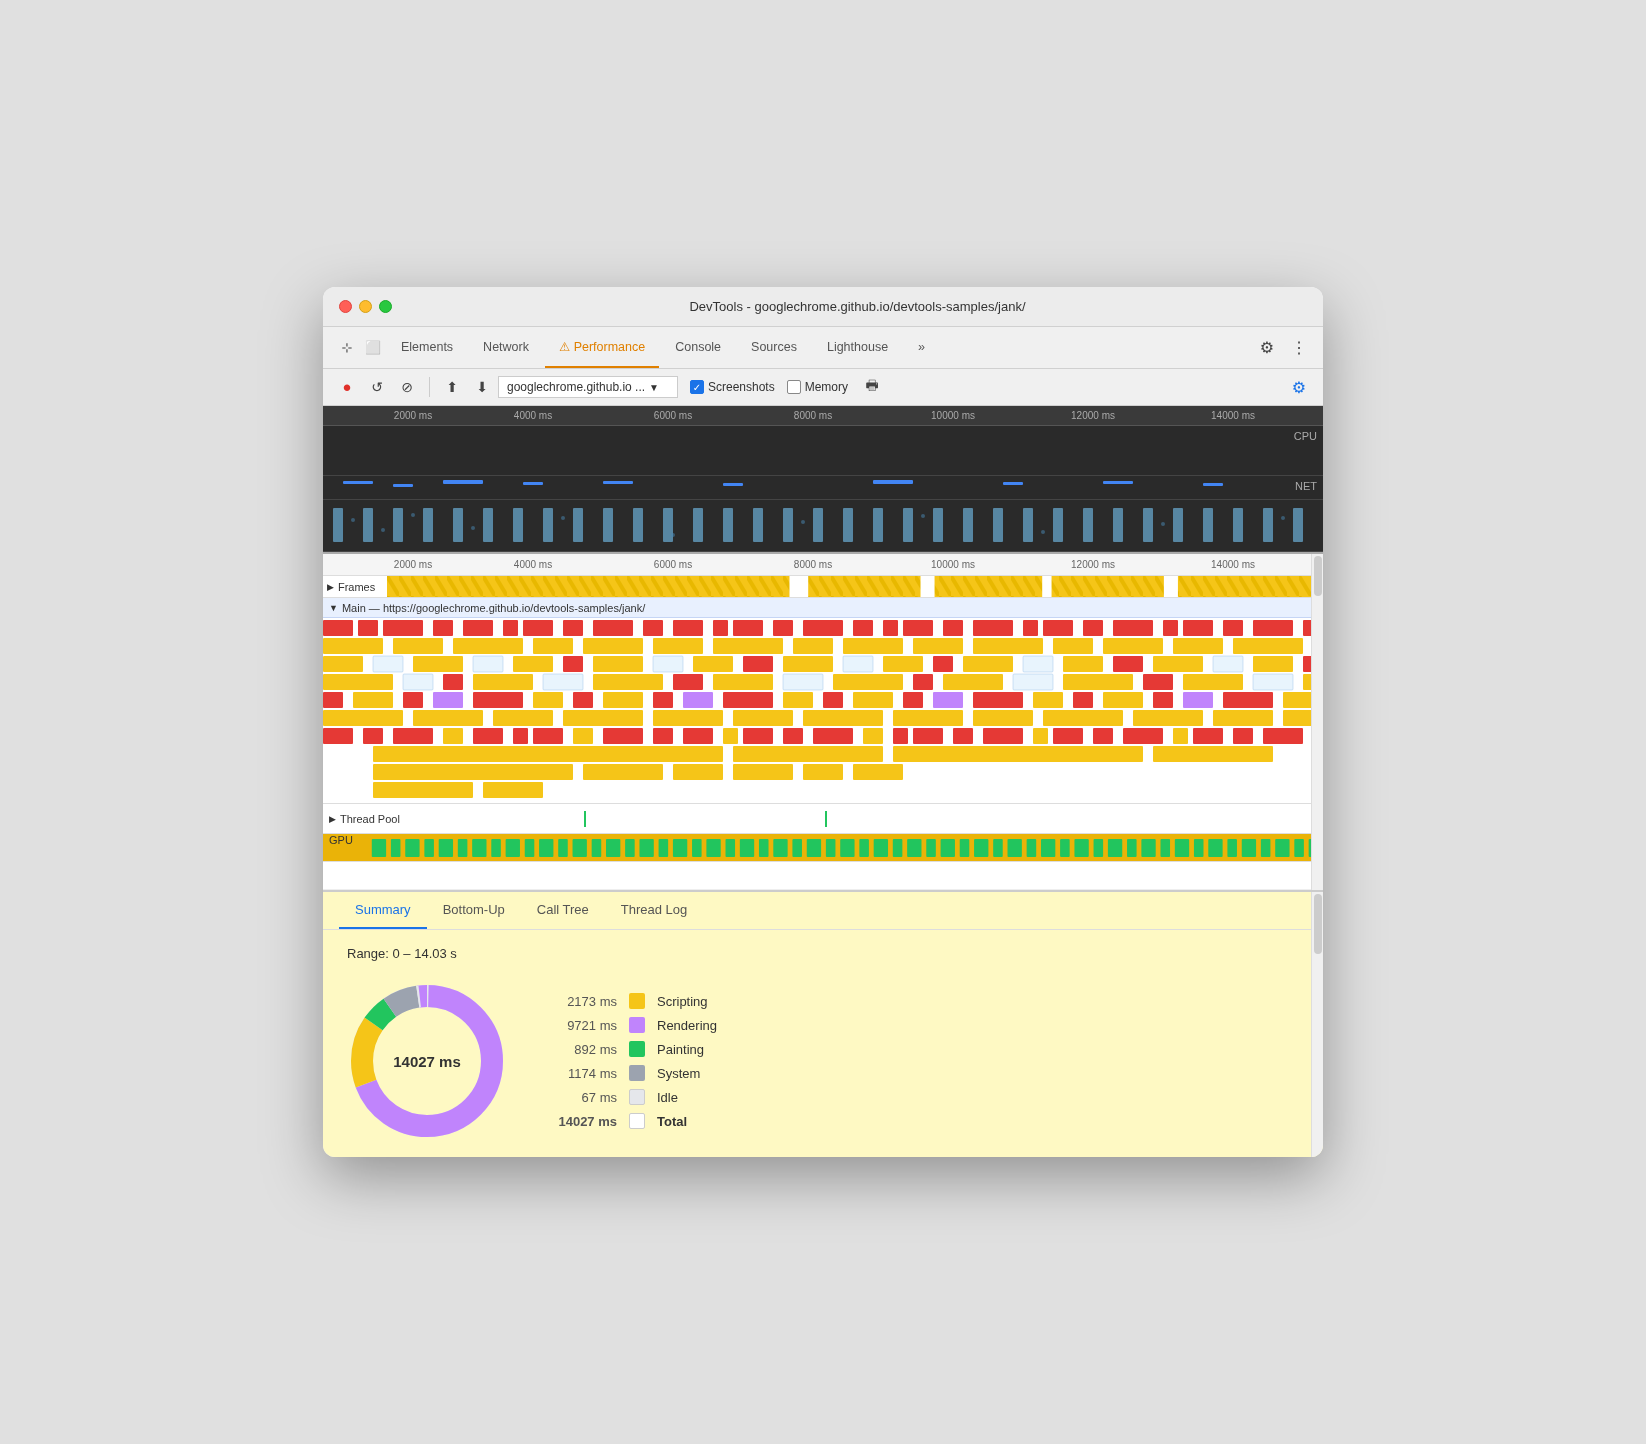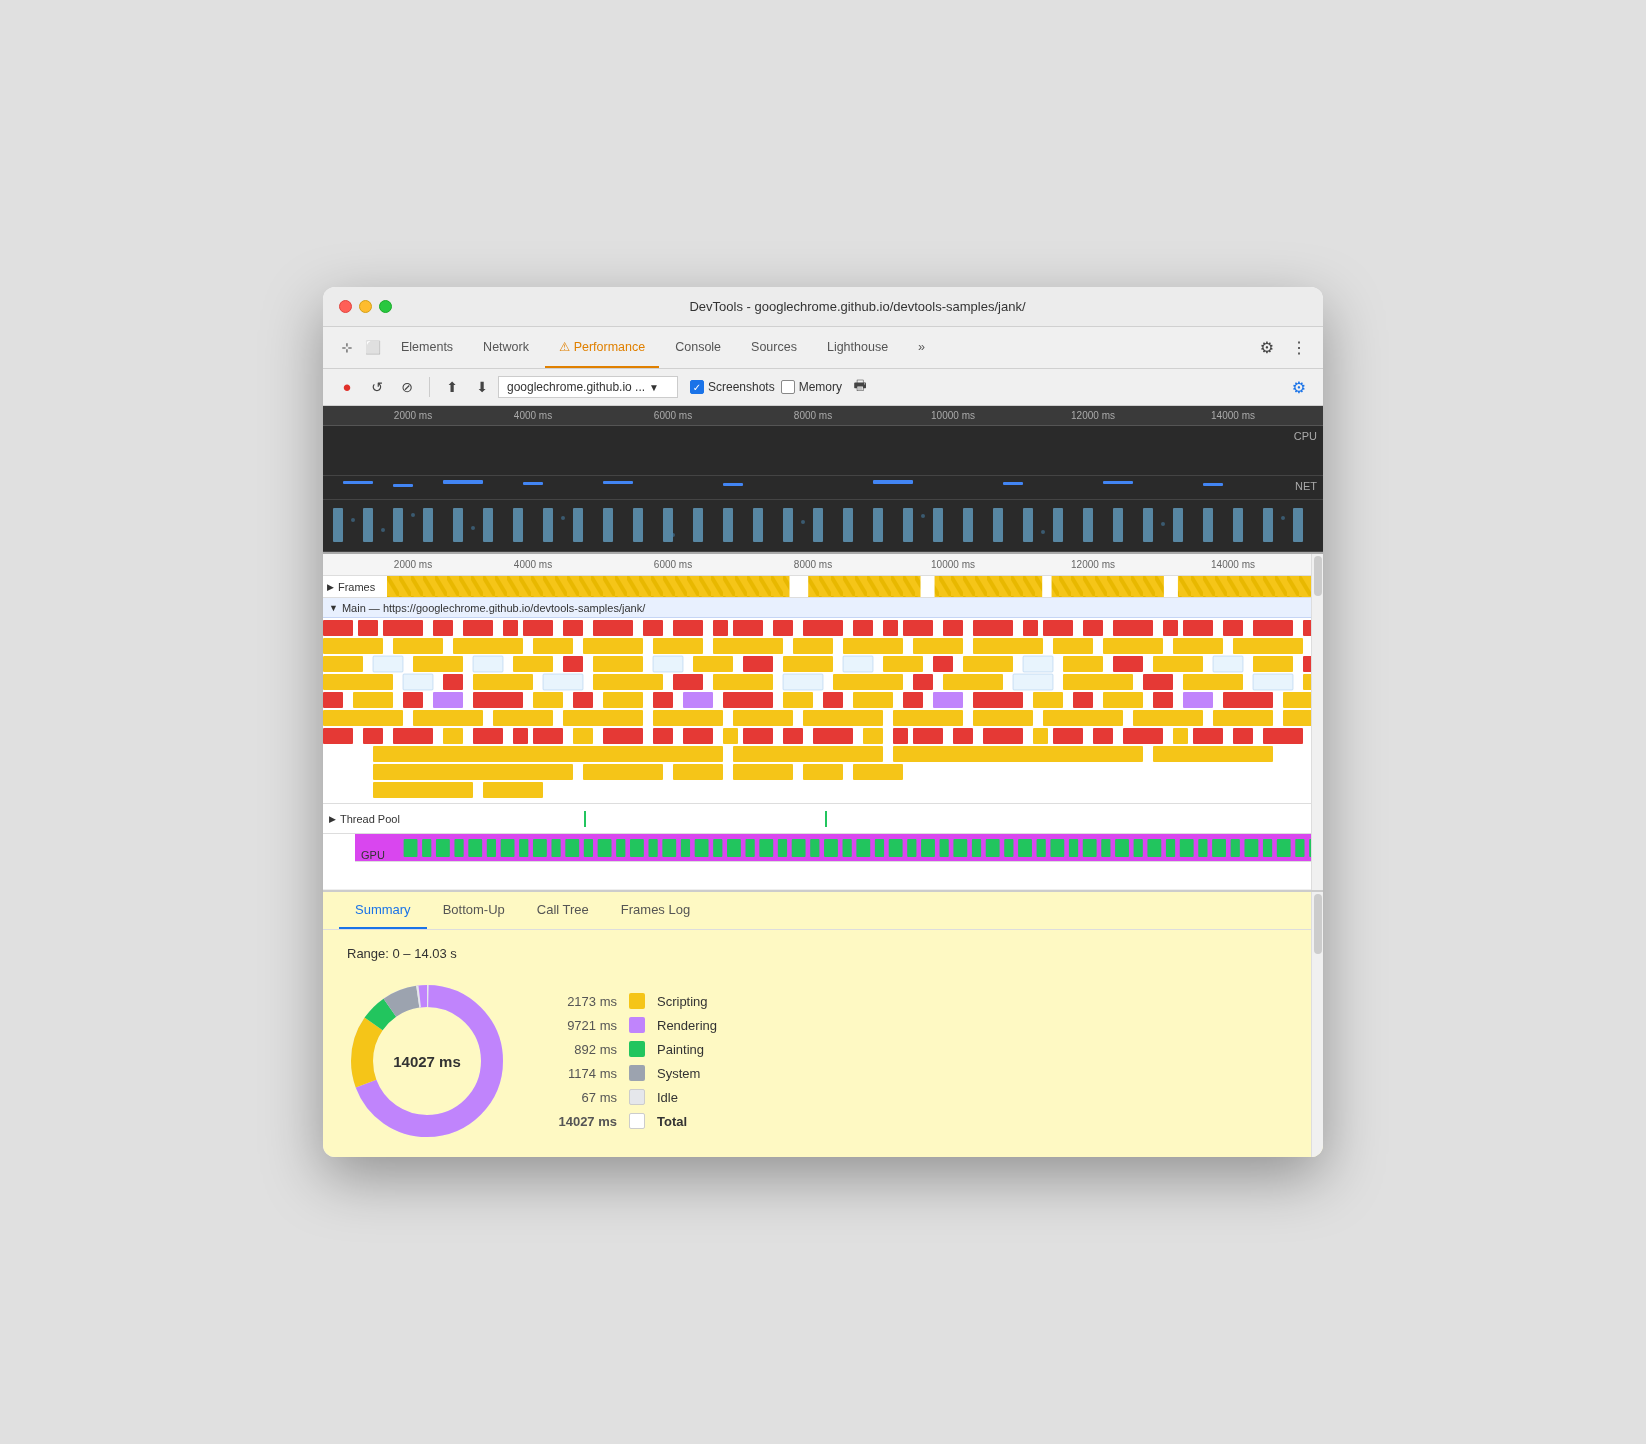--- a/index.html
+++ b/index.html
@@ -252,26 +252,25 @@
       background: #fff;
       border-bottom: 1px solid #ddd;
       display: flex;
       align-items: center;
       padding-left: 6px;
       font-size: 11px;
       color: #333;
     }
     .gpu-row {
       height: 28px;
-      background: #d946ef;
+      background: #eab308;
       border-bottom: 1px solid #ddd;
       display: flex;
-      align-items: flex-end;
+      align-items: flex-start;
       overflow: hidden;
-      margin-left: 32px;
     }
     .gpu-label {
       font-size: 11px;
       color: #333;
       padding: 0 6px;
       min-width: 44px;
       flex-shrink: 0;
     }
     .gpu-bars {
       flex: 1;
@@ -401,21 +400,21 @@
       <div class="icon-btn" style="font-size:14px;">↺</div>
       <div class="icon-btn" style="font-size:14px;">⊘</div>
       <div class="toolbar-sep"></div>
       <div class="icon-btn" style="font-size:14px;">⬆</div>
       <div class="icon-btn" style="font-size:14px;">⬇</div>
     </div>
     <div class="url-box">
       <span>googlechrome.github.io ...</span>
       <span style="font-size:10px;">▼</span>
     </div>
-    <div style="display:flex; align-items:center; gap:6px; margin-left:8px;justify-content:space-between;">
+    <div style="display:flex; align-items:center; gap:12px; margin-left:8px;justify-content:space-between;">
       <label class="checkbox-label">
         <div class="screenshots-checked"></div>
         <span>Screenshots</span>
       </label>
       <label class="checkbox-label">
         <div class="screenshots-unchecked"></div>
         <span>Memory</span>
       </label>
       <div class="icon-btn" style="font-size:14px;">🖶</div>
     </div>
@@ -847,21 +846,21 @@
       <div style="margin:2px 2px; width:8px; height:40px; background:#ccc; border-radius:4px;"></div>
     </div>
   </div>
 
   <div class="bottom-panel" style="position:relative;">
 
     <div class="bottom-tabs">
       <div class="bottom-tab active">Summary</div>
       <div class="bottom-tab">Bottom-Up</div>
       <div class="bottom-tab">Call Tree</div>
-      <div class="bottom-tab">Frames Log</div>
+      <div class="bottom-tab">Thread Log</div>
     </div>
 
     <div class="summary-panel">
       <div class="range-text">Range: 0 – 14.03 s</div>
       <div class="summary-content">
 
         <div class="donut-container">
           <svg width="160" height="160" viewBox="0 0 160 160">
             <defs>
               

